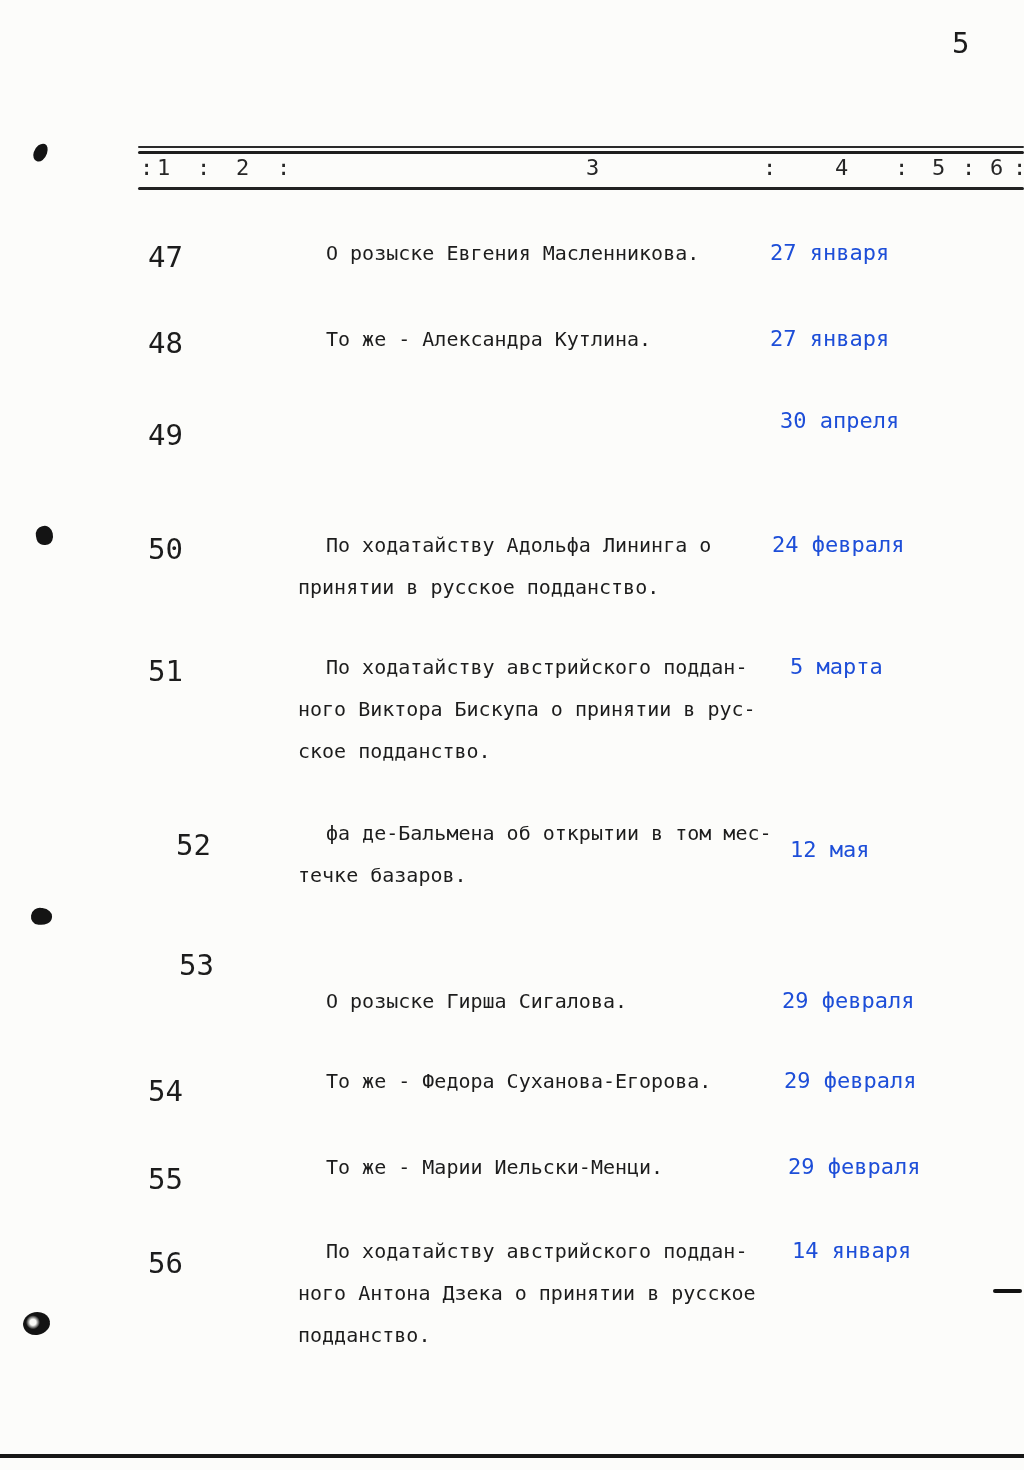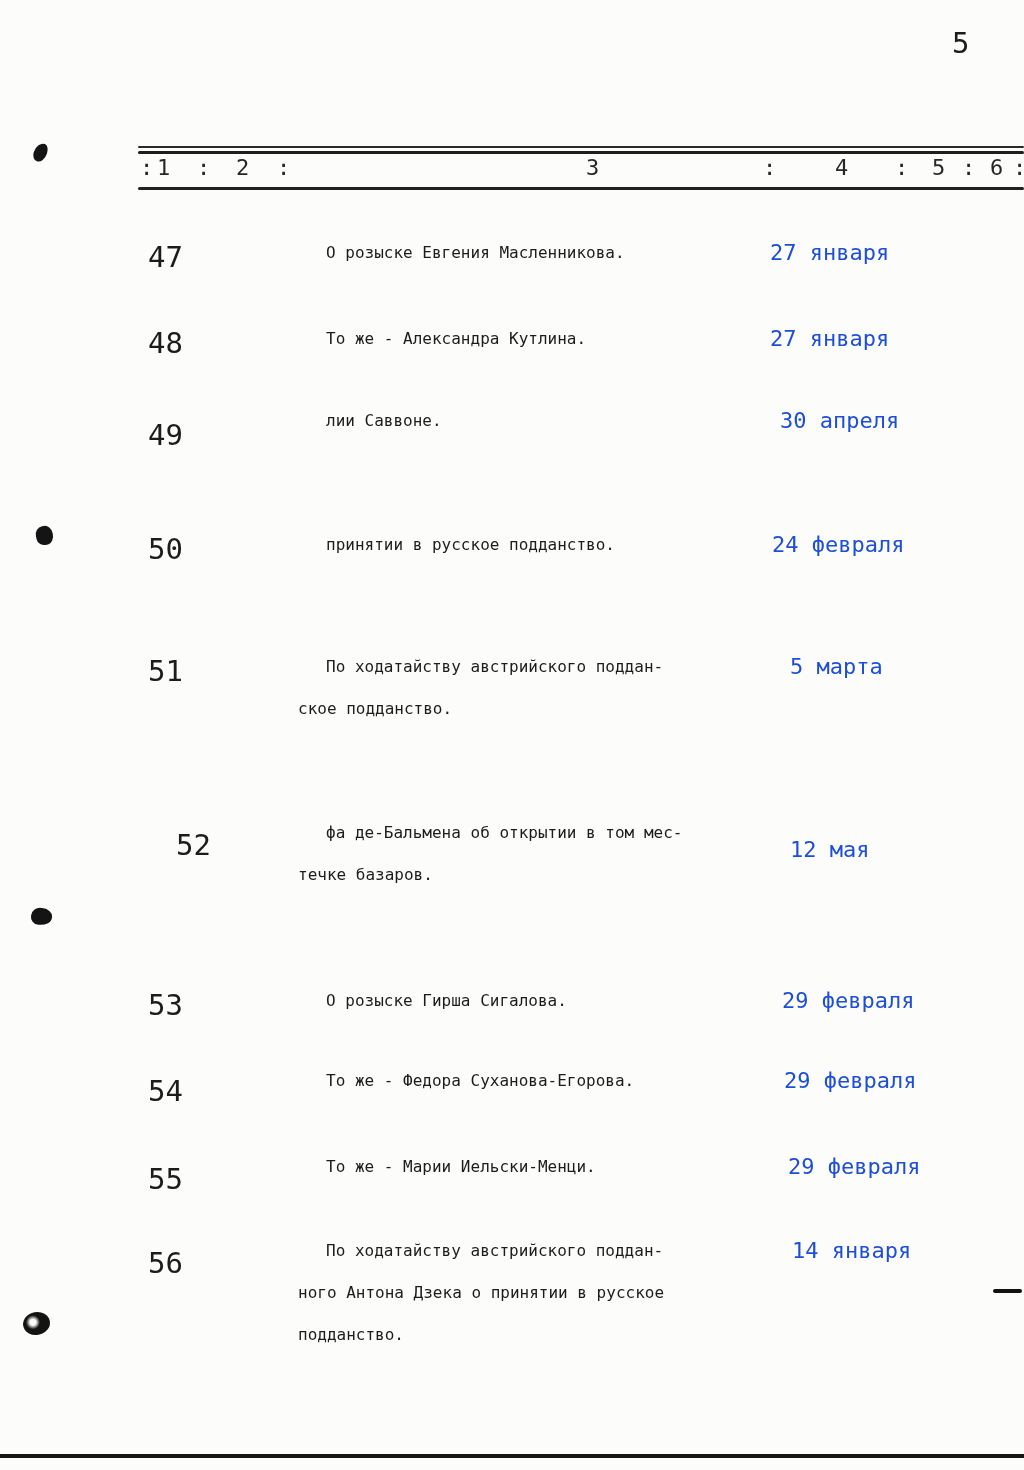--- a/index.html
+++ b/index.html
@@ -25,21 +25,21 @@
   .rule { position: absolute; background: #1b1b1b; border-radius: 2px; }
   .rule-top-a { left: 138px; top: 146px; width: 886px; height: 2px; background:#2a2a2a; }
   .rule-top-b { left: 138px; top: 151px; width: 886px; height: 3px; background:#1e1e1e; }
   .rule-header-bottom { left: 138px; top: 187px; width: 886px; height: 3px; background:#222; }
   .rule-page-bottom { left: 0; top: 1454px; width: 1024px; height: 4px; background: #161616; border-radius: 0; }
   .hcell { position: absolute; top: 155px; font-size: 22px; color: #262626; }
   .row-num { position: absolute; left: 148px; font-size: 29px; color: #1c1c1c; }
   .row-text {
     position: absolute;
     left: 298px;
-    font-size: 16px;
+    font-size: 20px;
     line-height: 42px;
     white-space: nowrap;
     color: #1c1c1c;
   }
   .row-text .text-line:first-child { padding-left: 28px; }
   .row-date { position: absolute; font-size: 22px; white-space: nowrap; color: #1d4ed8; }
   .ink { position: absolute; background: #141414; }
   .ink-a { left: 34px; top: 143px; width: 13px; height: 19px;
            border-radius: 62% 38% 55% 45% / 60% 45% 55% 40%; transform: rotate(18deg); }
   .ink-b { left: 36px; top: 526px; width: 17px; height: 19px;
@@ -83,41 +83,42 @@
         <div class="text-line">О розыске Евгения Масленникова.</div>
       </div>
       <div class="row-date" style="top: 240px; left: 770px;">27 января</div>
       <div class="row-num" style="top: 326px;">48</div>
       <div class="row-text" style="top: 318px;">
         <div class="text-line">То же - Александра Кутлина.</div>
       </div>
       <div class="row-date" style="top: 326px; left: 770px;">27 января</div>
       <div class="row-num" style="top: 418px;">49</div>
       <div class="row-text" style="top: 400px;">
-        <div class="text-line">лии Саввоне.</div>
       </div>
       <div class="row-date" style="top: 408px; left: 780px;">30 апреля</div>
       <div class="row-num" style="top: 532px;">50</div>
       <div class="row-text" style="top: 524px;">
+        <div class="text-line">По ходатайству Адольфа Лининга о</div>
         <div class="text-line">принятии в русское подданство.</div>
       </div>
       <div class="row-date" style="top: 532px; left: 772px;">24 февраля</div>
       <div class="row-num" style="top: 654px;">51</div>
       <div class="row-text" style="top: 646px;">
         <div class="text-line">По ходатайству австрийского поддан-</div>
+        <div class="text-line">ного Виктора Бискупа о принятии в рус-</div>
         <div class="text-line">ское подданство.</div>
       </div>
       <div class="row-date" style="top: 654px; left: 790px;">5 марта</div>
       <div class="row-num" style="top: 828px; margin-left: 28px;">52</div>
       <div class="row-text" style="top: 812px;">
         <div class="text-line">фа де-Бальмена об открытии в том мес-</div>
         <div class="text-line">течке базаров.</div>
       </div>
       <div class="row-date" style="top: 820px; left: 790px; margin-top: 17px;">12 мая</div>
-      <div class="row-num" style="top: 988px;">53</div>
+      <div class="row-num" style="top: 948px; margin-left: 31px;">53</div>
       <div class="row-text" style="top: 980px;">
         <div class="text-line">О розыске Гирша Сигалова.</div>
       </div>
       <div class="row-date" style="top: 988px; left: 782px;">29 февраля</div>
       <div class="row-num" style="top: 1074px;">54</div>
       <div class="row-text" style="top: 1060px;">
         <div class="text-line">То же - Федора Суханова-Егорова.</div>
       </div>
       <div class="row-date" style="top: 1068px; left: 784px;">29 февраля</div>
       <div class="row-num" style="top: 1162px;">55</div>

